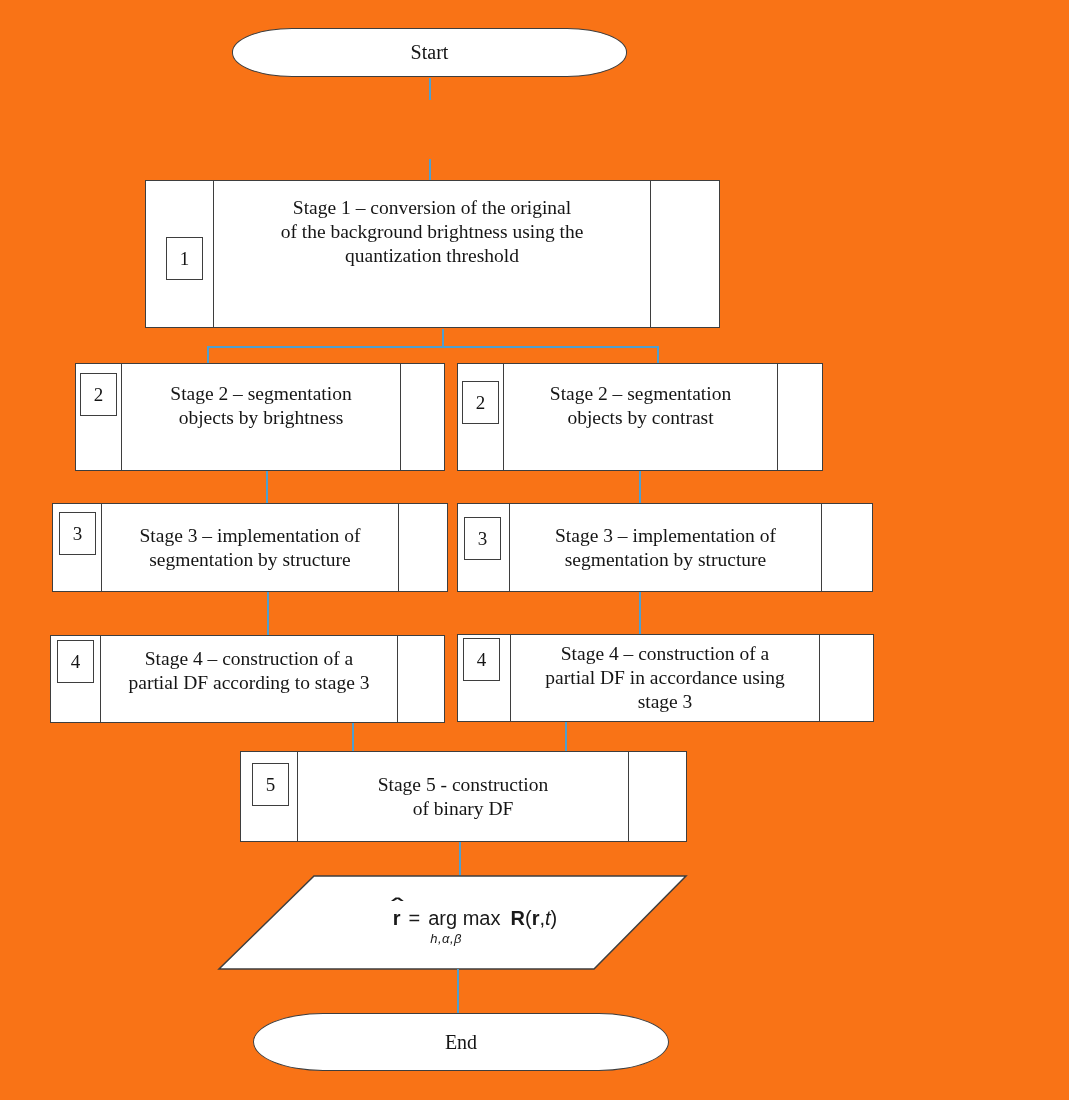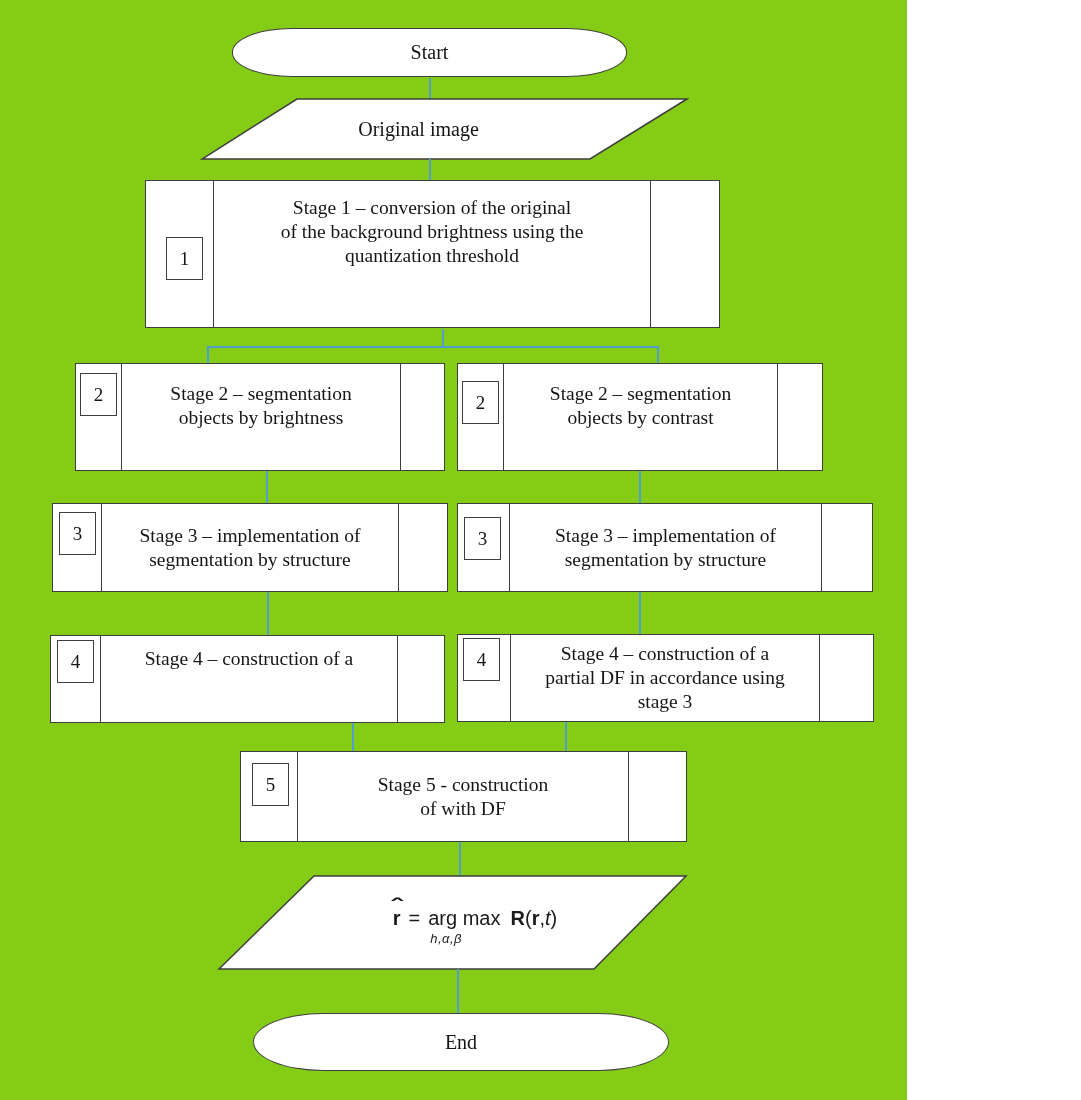--- a/index.html
+++ b/index.html
@@ -1,21 +1,21 @@
 <!DOCTYPE html>
 <html style="--conn: #4E9FD0; --border: #3E3E3E;"><head>
 <meta charset="utf-8">
 <style>
   * { box-sizing: border-box; margin: 0; padding: 0; }
   html, body { background: #ffffff; }
   .canvas {
     position: relative;
-    width: 907px;
+    width: 1069px;
     height: 1100px;
-    background: #84cc16;
+    background: #f97316;
     font-family: "Liberation Serif", serif;
     color: #151515;
     overflow: hidden;
   }
   
   .oval {
     position: absolute;
     background: #fff;
     border: 1.4px solid var(--border, #3e3e3e);
     display: flex;
@@ -105,26 +105,20 @@
 <body>
 
 <div class="canvas">
 
   <div class="oval" style="left:232px;top:28px;width:395px;height:49px;border-radius:60px/24px;">
     <span>Start</span>
   </div>
 
   <div class="vc" style="left:429px;top:78px;height:22px;"></div>
 
-  <div class="para" style="left:200px;top:98px;width:489px;height:62px;">
-    <svg width="489" height="62" viewBox="0 0 489 62">
-      <polygon points="97,1 487,1 390,61 2,61" fill="#ffffff" stroke="#3e3e3e" stroke-width="1.5"></polygon>
-    </svg>
-    <div class="label" style="right:52px;">Original image</div>
-  </div>
 
   <div class="vc" style="left:429px;top:159px;height:21px;"></div>
 
   <div class="pbox" style="left:145px;top:180px;width:575px;height:148px;">
     <div class="col l" style="width:68px;"></div>
     <div class="col r" style="width:69px;"></div>
     <div class="badge" style="left:20px;top:56px;">
       <span>1</span>
     </div>
     <div class="content" style="left:71px;right:72px;padding-top:15px;text-align:right;">
@@ -194,20 +188,21 @@
   <div class="vc" style="left:639px;top:592px;height:42px;"></div>
 
   <div class="pbox" style="left:50px;top:635px;width:395px;height:88px;">
     <div class="col l" style="width:50px;"></div>
     <div class="col r" style="width:47px;"></div>
     <div class="badge" style="left:6px;top:4px;">
       <span>4</span>
     </div>
     <div class="content" style="left:53px;right:50px;padding-top:11px;">
       <div>Stage 4 – construction of a</div>
+      <div>partial DF according to stage 3</div>
     </div>
   </div>
 
   <div class="pbox" style="left:457px;top:634px;width:417px;height:88px;">
     <div class="col l" style="width:53px;"></div>
     <div class="col r" style="width:54px;"></div>
     <div class="badge" style="left:5px;top:3px;">
       <span>4</span>
     </div>
     <div class="content" style="left:56px;right:57px;padding-top:7px;">
@@ -221,21 +216,21 @@
   <div class="vc" style="left:565px;top:722px;height:30px;"></div>
 
   <div class="pbox" style="left:240px;top:751px;width:447px;height:91px;">
     <div class="col l" style="width:57px;"></div>
     <div class="col r" style="width:58px;"></div>
     <div class="badge" style="left:11px;top:11px;">
       <span>5</span>
     </div>
     <div class="content center" style="left:60px;right:61px;">
       <div>Stage 5 - construction</div>
-      <div>of with DF</div>
+      <div>of binary DF</div>
     </div>
   </div>
 
   <div class="vc" style="left:459px;top:842px;height:34px;"></div>
 
   <div class="para" style="left:217px;top:875px;width:471px;height:95px;">
     <svg width="471" height="95" viewBox="0 0 471 95">
       <polygon points="97,1 469,1 377,94 2,94" fill="#ffffff" stroke="#3e3e3e" stroke-width="1.5"></polygon>
     </svg>
     <div class="label formula" style="left:45px;padding-bottom:8px;">

